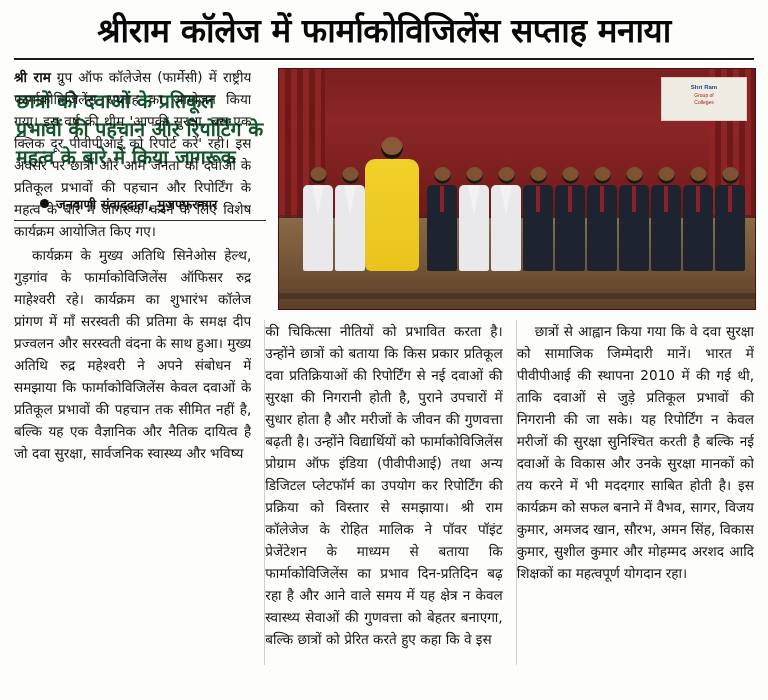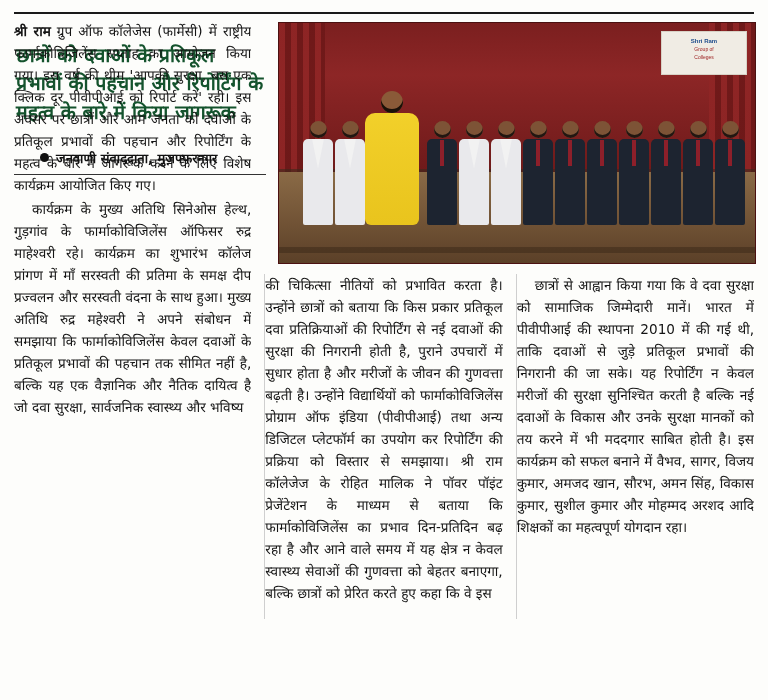--- a/index.html
+++ b/index.html
@@ -219,20 +219,21 @@
   .col.first {
     margin-top: -254px;
     height: 599px;
   }
 </style>
 </head>
 <body>
 
 <div class="page">
 
+  <div class="headline">श्रीराम कॉलेज में फार्माकोविजिलेंस सप्ताह मनाया</div>
   <div class="rule"></div>
 
   <div class="topblock">
     <div class="subhead-col">
       <div class="subhead">छात्रों को दवाओं के प्रतिकूल प्रभावों की पहचान और रिपोर्टिंग के महत्व के बारे में किया जागरूक</div>
       <div class="byline-wrap">
         <span class="bullet-dot"></span>
         <span class="byline">जनवाणी संवाददाता, मुजफ्फरनगर</span>
       </div>
       <div class="byline-rule"></div>

